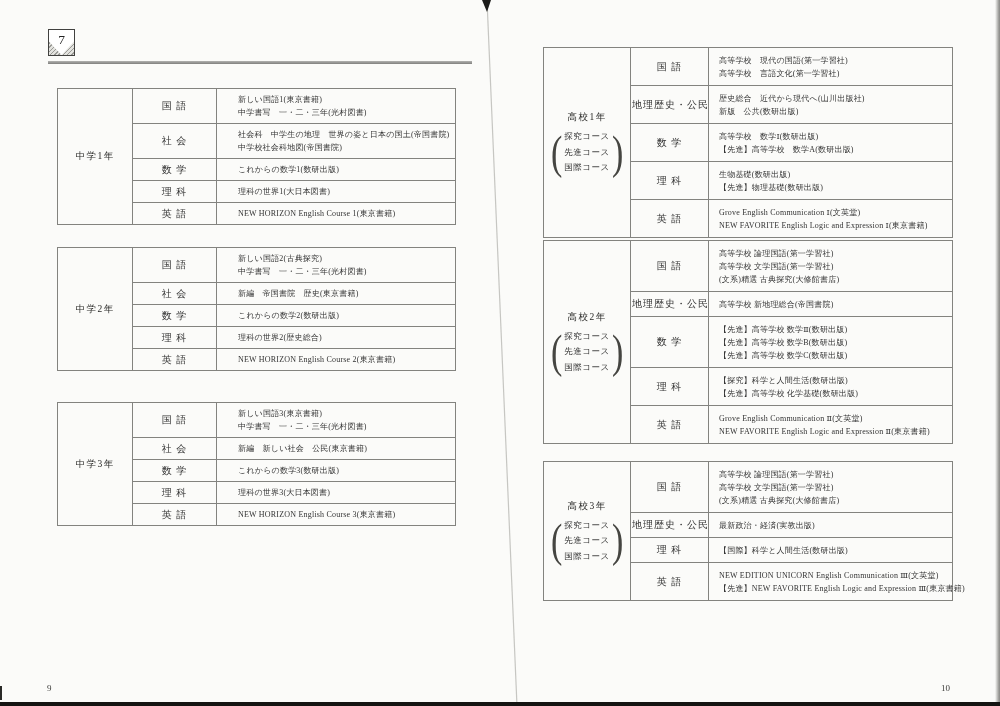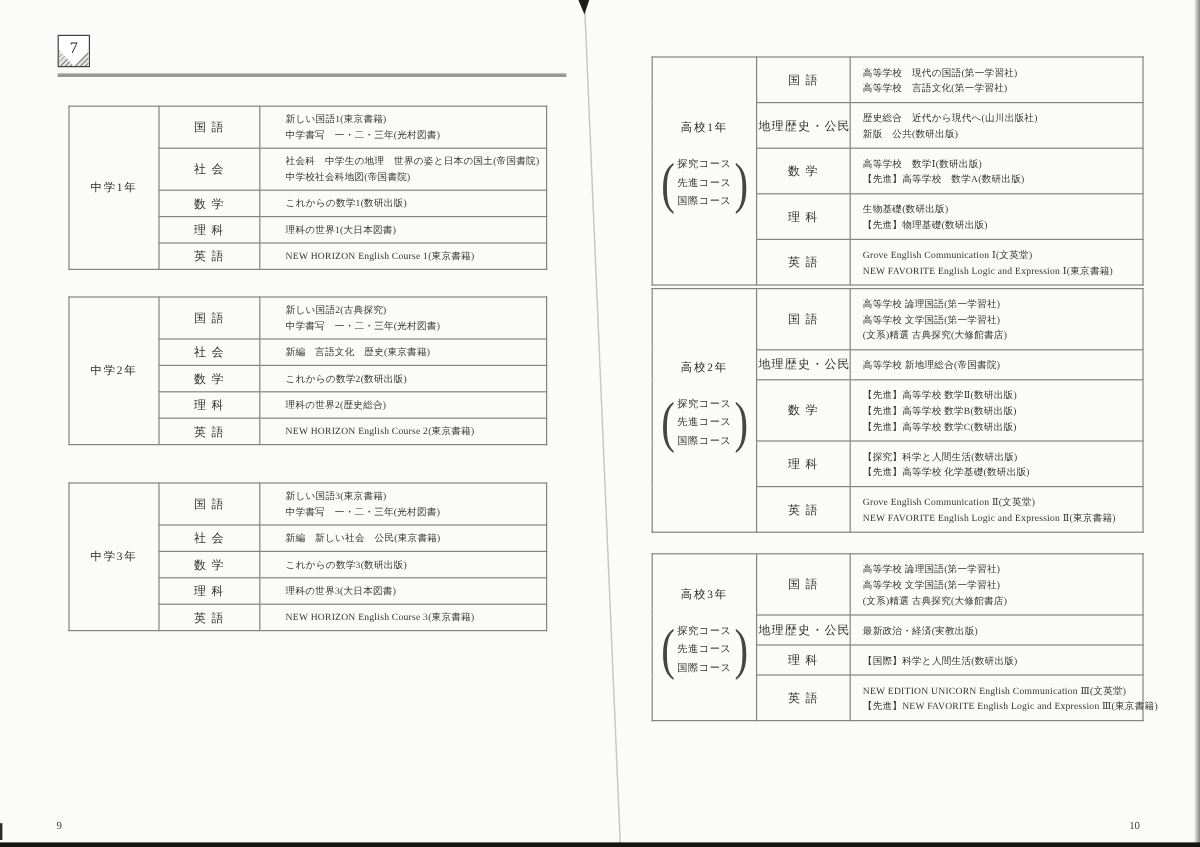--- a/index.html
+++ b/index.html
@@ -31,21 +31,21 @@
   .books-cell { padding:4px 21px; }
   .gtable.right .books-cell { padding:5.5px 10px; }
   .book { font-size:8px; line-height:13px; white-space:nowrap; letter-spacing:0.2px; color:#333; }
   .subject-cell { text-align:center; font-size:10px; letter-spacing:1px;
     padding:2px 1px; white-space:nowrap; color:#333; }
   .grade-cell { text-align:center; padding:2px; }
   .grade-label { font-size:9.5px; letter-spacing:1.5px; color:#2a2a28; }
   .courses { display:flex; align-items:center; justify-content:center; margin-top:7px; }
   .paren { font-size:40px; line-height:0.9; transform:scaleY(1.18) scaleX(0.85);
     color:#454541; }
-  .course-list { display:flex; flex-direction:column; row-gap:3.5px; margin:11px 1px; }
+  .course-list { display:flex; flex-direction:column; row-gap:3.5px; margin:0 1px; }
   .course { font-size:8.5px; letter-spacing:0.5px; white-space:nowrap; color:#333; }
 
   
   .pagenum { position:absolute; top:683px; font-size:9px; color:#3c3c3a; }
   .pagenum-left  { left:47px; }
   .pagenum-right { left:941px; }
 
   
   .fold-svg { position:absolute; left:0; top:0; }
   .right-edge { position:absolute; right:0; top:0; bottom:0; width:5px;
@@ -121,21 +121,21 @@
             </td>
             <td class="subject-cell">国 語</td>
             <td class="books-cell">
               <div class="book">新しい国語2(古典探究)</div>
               <div class="book">中学書写　一・二・三年(光村図書)</div>
             </td>
           </tr>
           <tr>
             <td class="subject-cell">社 会</td>
             <td class="books-cell">
-              <div class="book">新編　言語文化　歴史(東京書籍)</div>
+              <div class="book">新編　帝国書院　歴史(東京書籍)</div>
             </td>
           </tr>
           <tr>
             <td class="subject-cell">数 学</td>
             <td class="books-cell">
               <div class="book">これからの数学2(数研出版)</div>
             </td>
           </tr>
           <tr>
             <td class="subject-cell">理 科</td>

